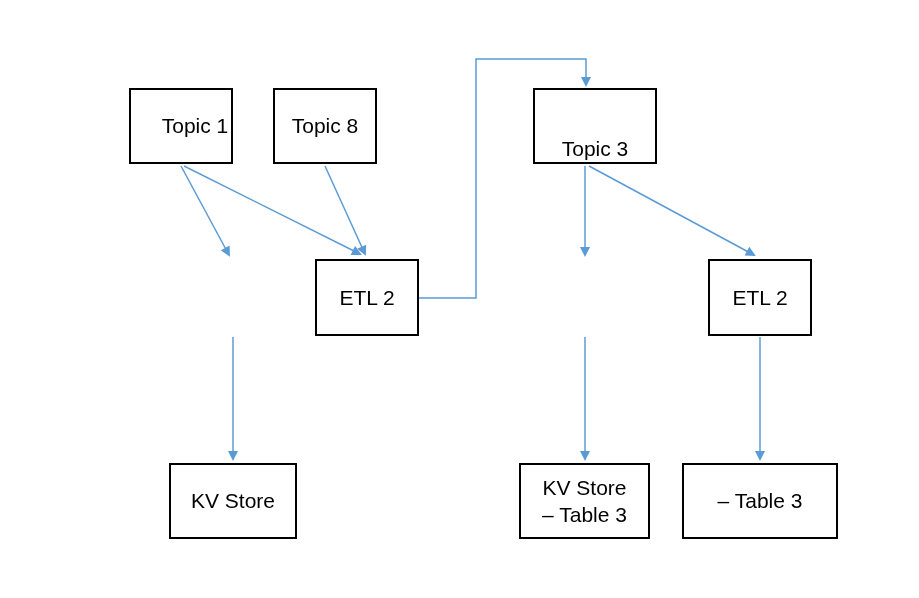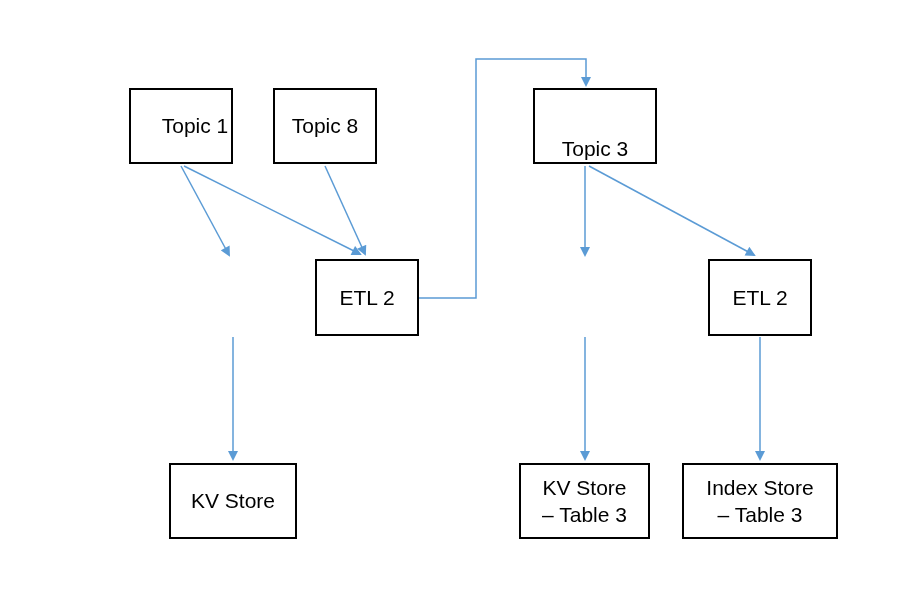--- a/index.html
+++ b/index.html
@@ -94,17 +94,16 @@
   <div class="node" style="left:169px; top:463px; width:128px; height:76px;">
     <span>KV Store</span>
   </div>
 
   <div class="node" style="left:519px; top:463px; width:131px; height:76px;">
     <span>KV Store</span>
     <span>– Table 3</span>
   </div>
 
   <div class="node" style="left:682px; top:463px; width:156px; height:76px;">
-    <span>Index Store</span>
     <span>– Table 3</span>
   </div>
 
 </div>
 
 </body></html>

